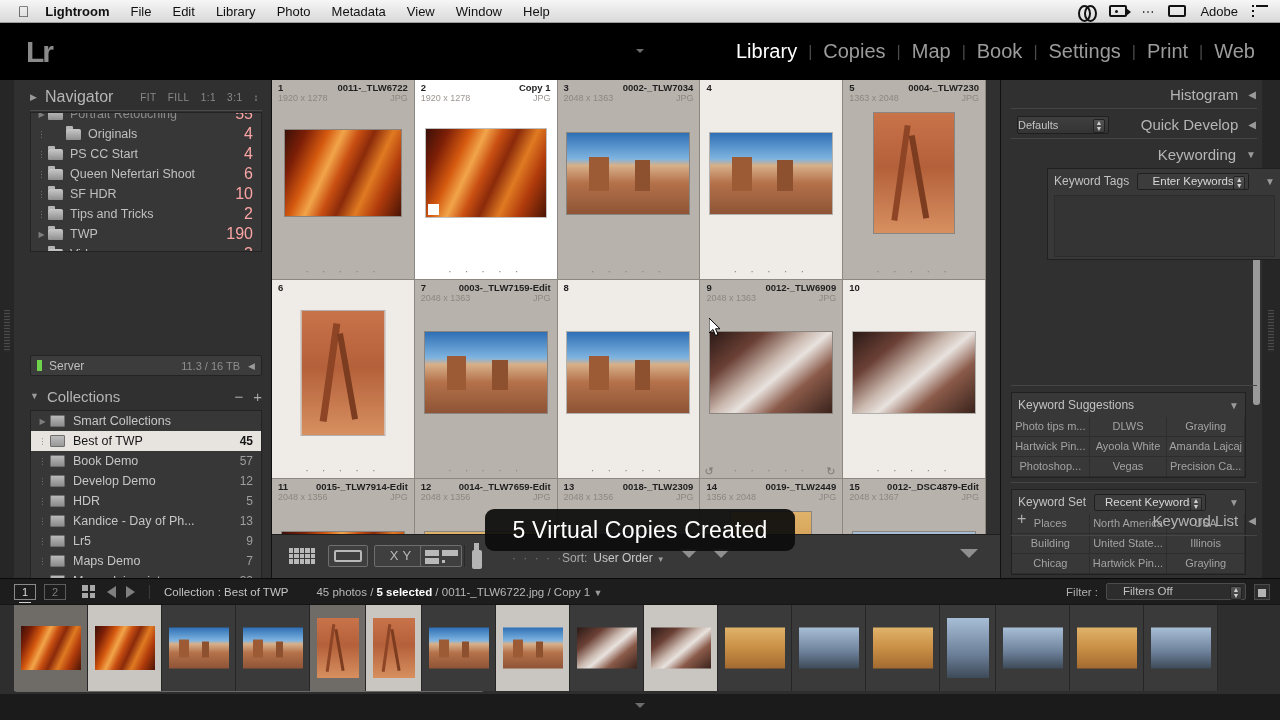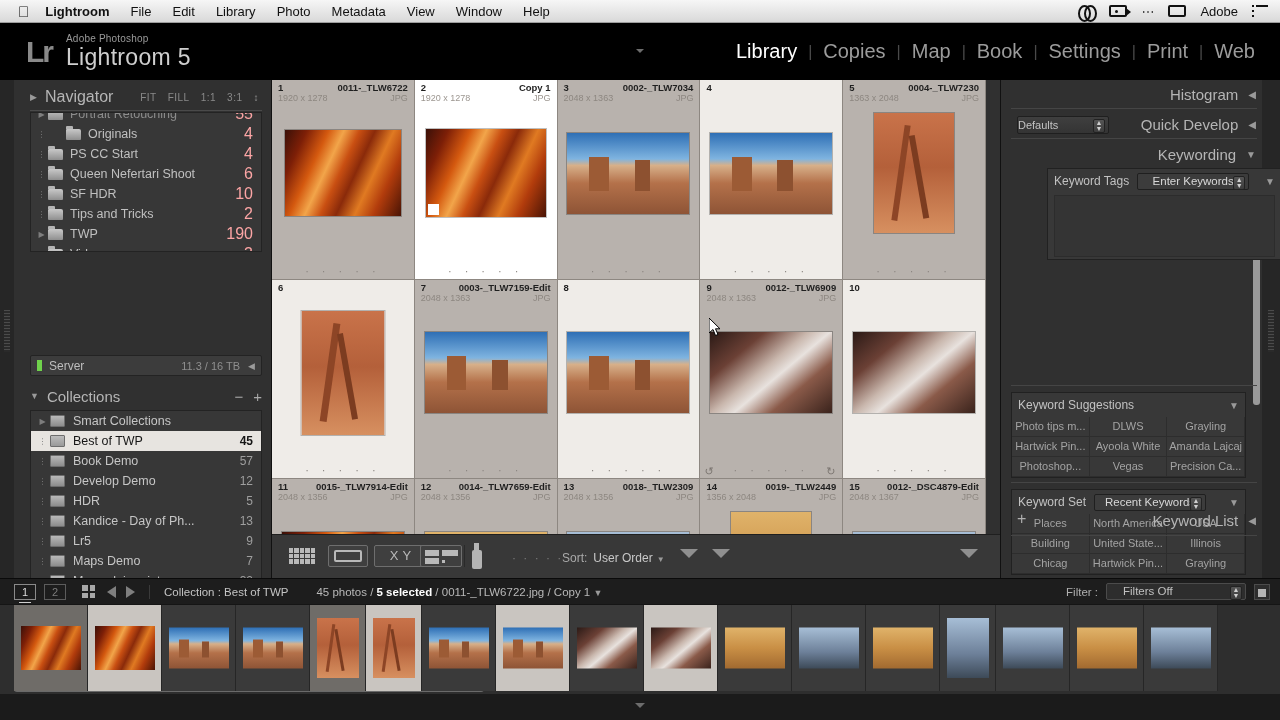--- a/index.html
+++ b/index.html
@@ -265,24 +265,20 @@
           <b></b>
           <i></i>
           <i></i>
           <i></i>
         </span>
     </div>
   </div>
 
   <div class="idplate">
     <span class="lr-logo">Lr</span>
-    <div class="lr-words">
-      <div class="small">Adobe Photoshop</div>
-      <div class="big">Lightroom 5</div>
-    </div>
     <div class="modules">
       <span class="m active">Library</span>
       <span class="sep">|</span>
       <span class="m">Copies</span>
       <span class="sep">|</span>
       <span class="m">Map</span>
       <span class="sep">|</span>
       <span class="m">Book</span>
       <span class="sep">|</span>
       <span class="m">Settings</span>
@@ -826,20 +822,21 @@
       </div>
       <div class="rp-divider" style="top:455px;"></div>
 
       <div class="rp-buttons">
         <div class="btn rp-btn" style="left:0;">Sync Metadata</div>
         <div class="btn rp-btn" style="left:120px;">Sync Settings</div>
       </div>
     </div>
   </div>
 
+  <div class="toast">5 Virtual Copies Created</div>
 
   <div class="cursor">
     <svg width="14" height="20" viewBox="0 0 14 20">
       <polygon points="0,0 0,15 4,11.5 6.5,17.5 9,16.5 6.5,10.8 11,10.8" fill="#fff" stroke="#000" stroke-width="1"></polygon>
     </svg>
   </div>
 
   <div class="fsbar">
     <div class="pagebox sel">1</div>
     <div class="pagebox dim">2</div>

